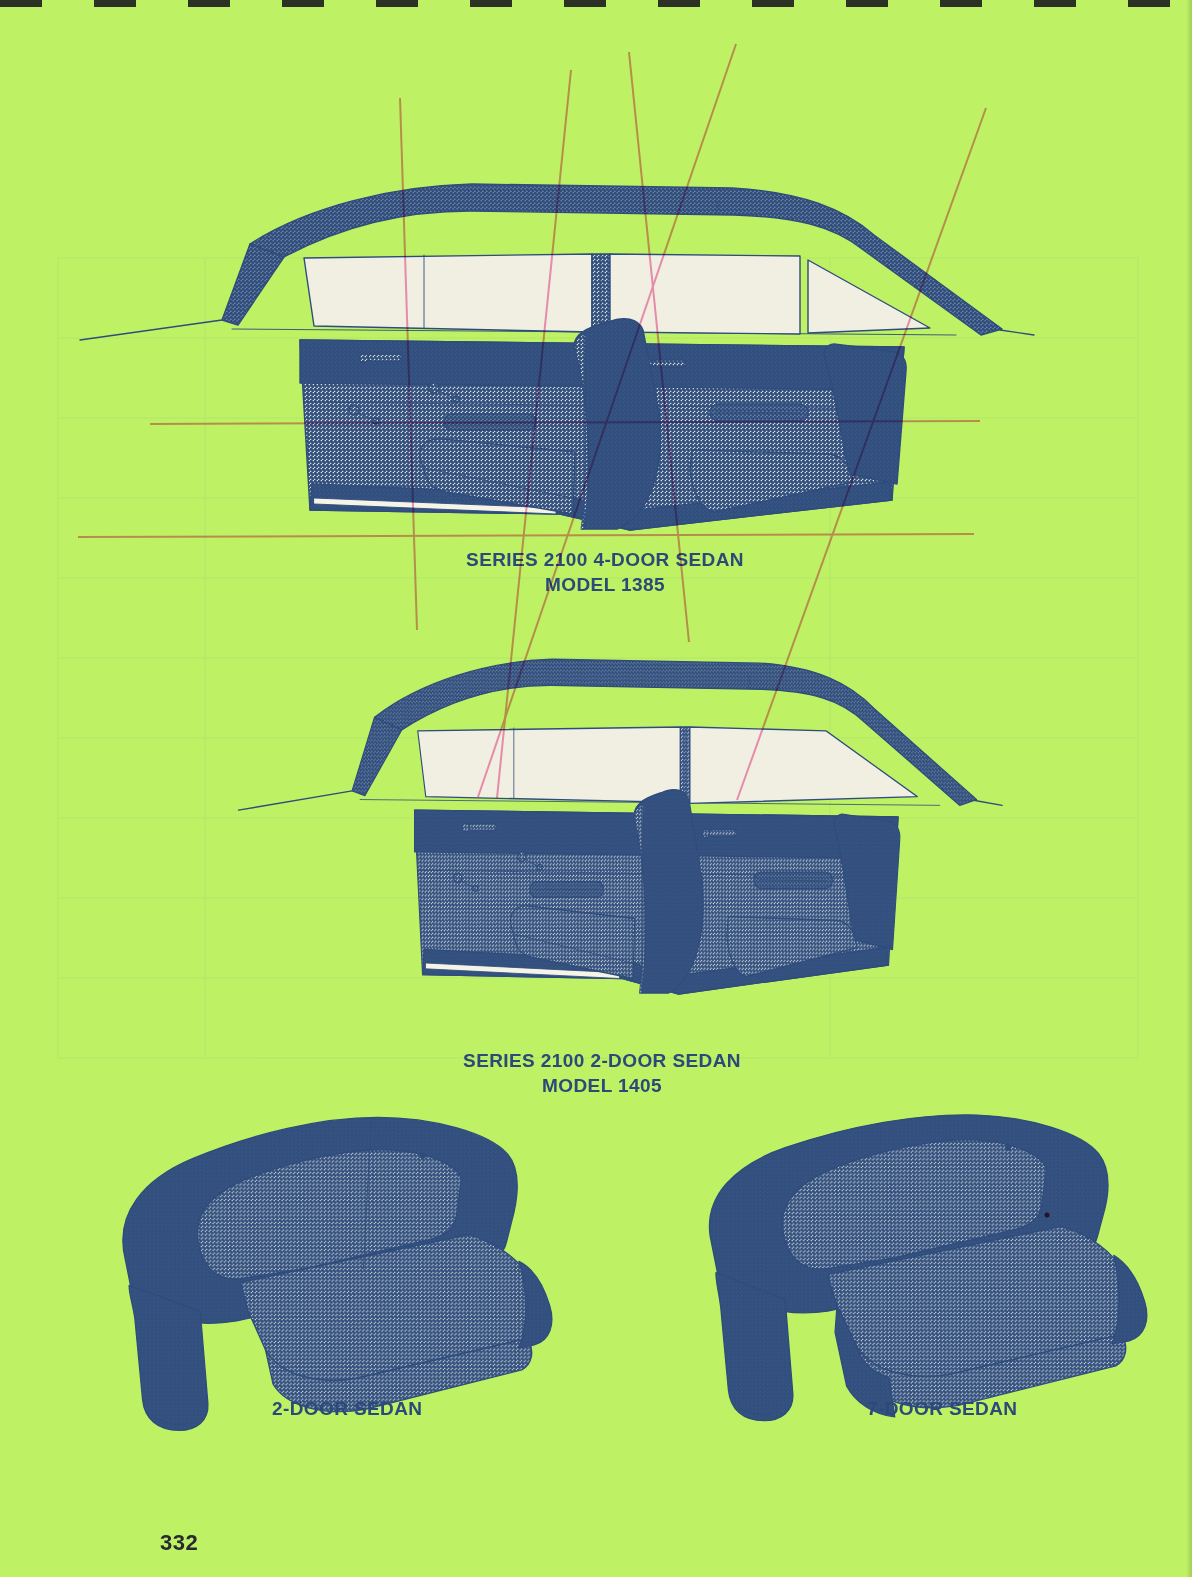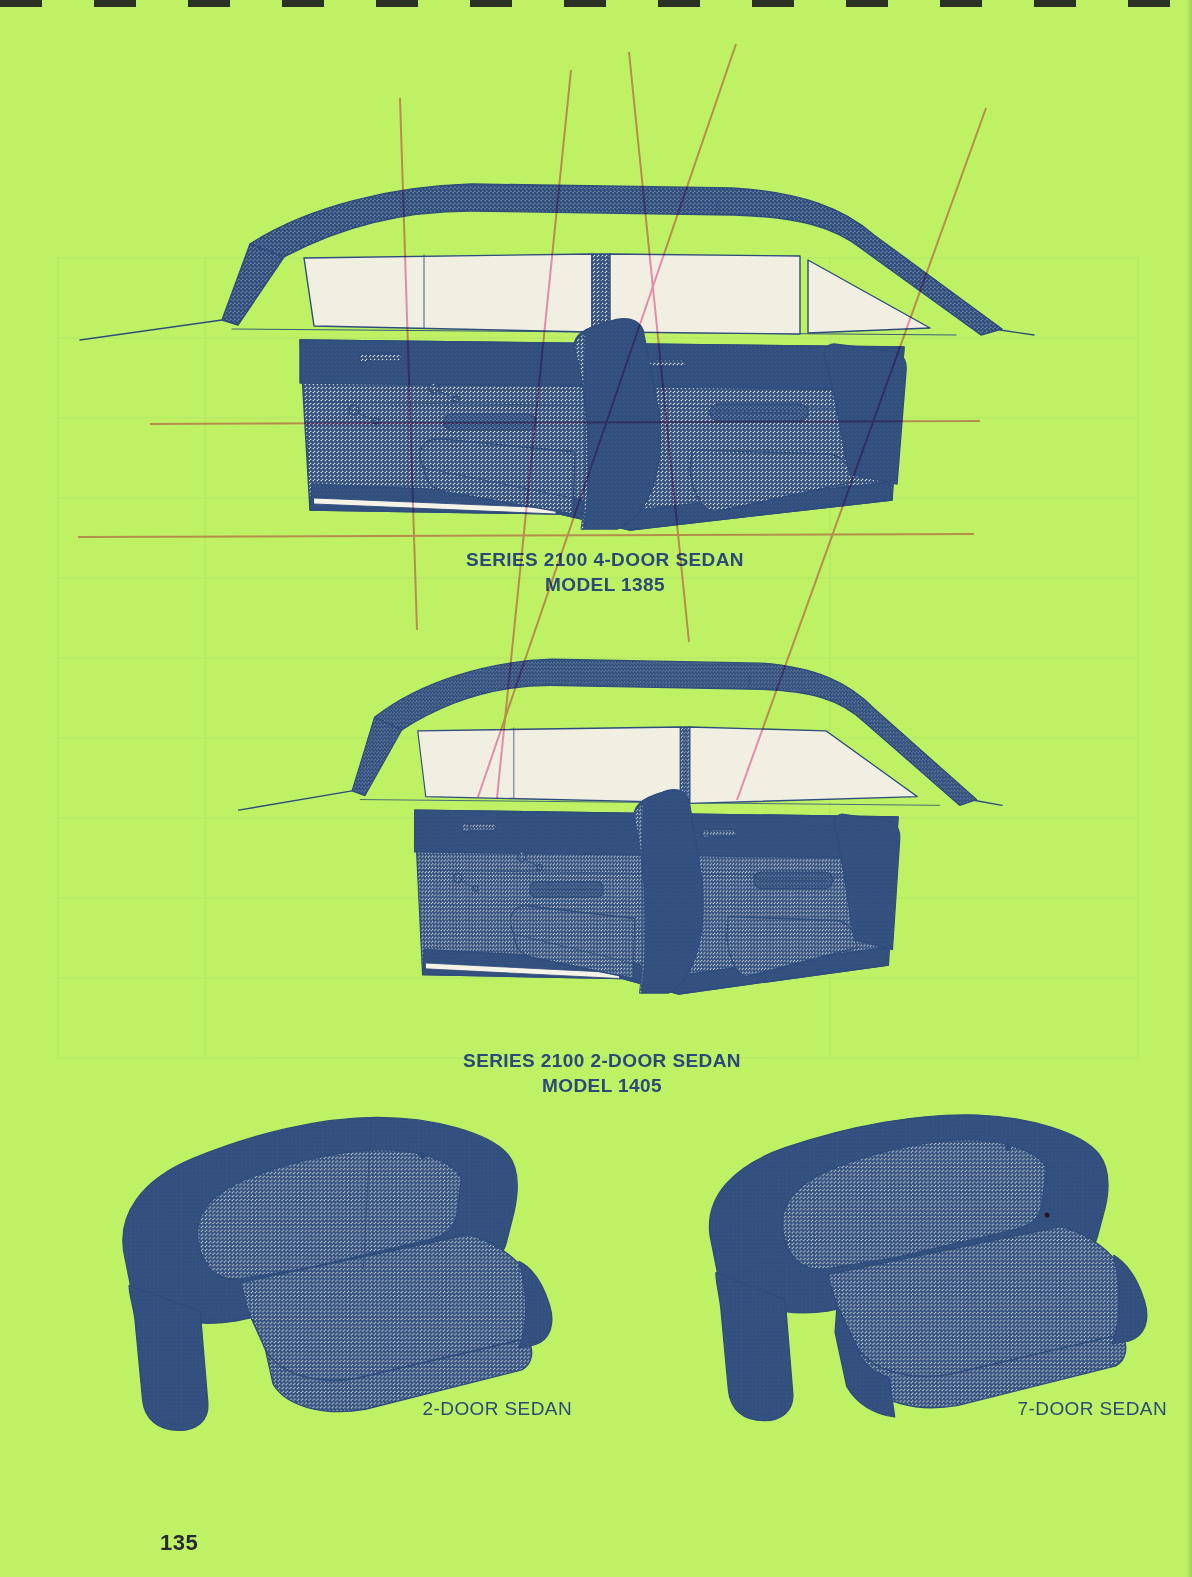--- a/index.html
+++ b/index.html
@@ -21,23 +21,23 @@
     text-align:center;
     color:#2b4979;
     font-weight:700;
     font-size:19px;
     letter-spacing:.4px;
     line-height:25px;
     width:460px;
   }
   .seat-caption{
     position:absolute;
-    text-align:right;
+    text-align:left;
     color:#2b4979;
-    font-weight:400;
+    font-weight:700;
     font-size:19px;
     letter-spacing:.4px;
     width:300px;
   }
   #page-number{
     position:absolute;
     left:160px;top:1530px;
     font-weight:700;font-size:22px;
     color:#272a33;letter-spacing:.5px;
   }
@@ -286,15 +286,15 @@
       <line x1="986" y1="108" x2="737" y2="800"></line>
       <line x1="150" y1="424" x2="980" y2="421"></line>
       <line x1="78" y1="537" x2="974" y2="534"></line>
     </g>
     <circle cx="1047" cy="1215" r="2.5" fill="#c23a4c" stroke="none"></circle>
   </svg>
 
   <div id="top-edge"></div>
   <div id="right-edge"></div>
 
-  <div id="page-number">135</div>
+  <div id="page-number">332</div>
 
 </div>
 
 </body></html>

